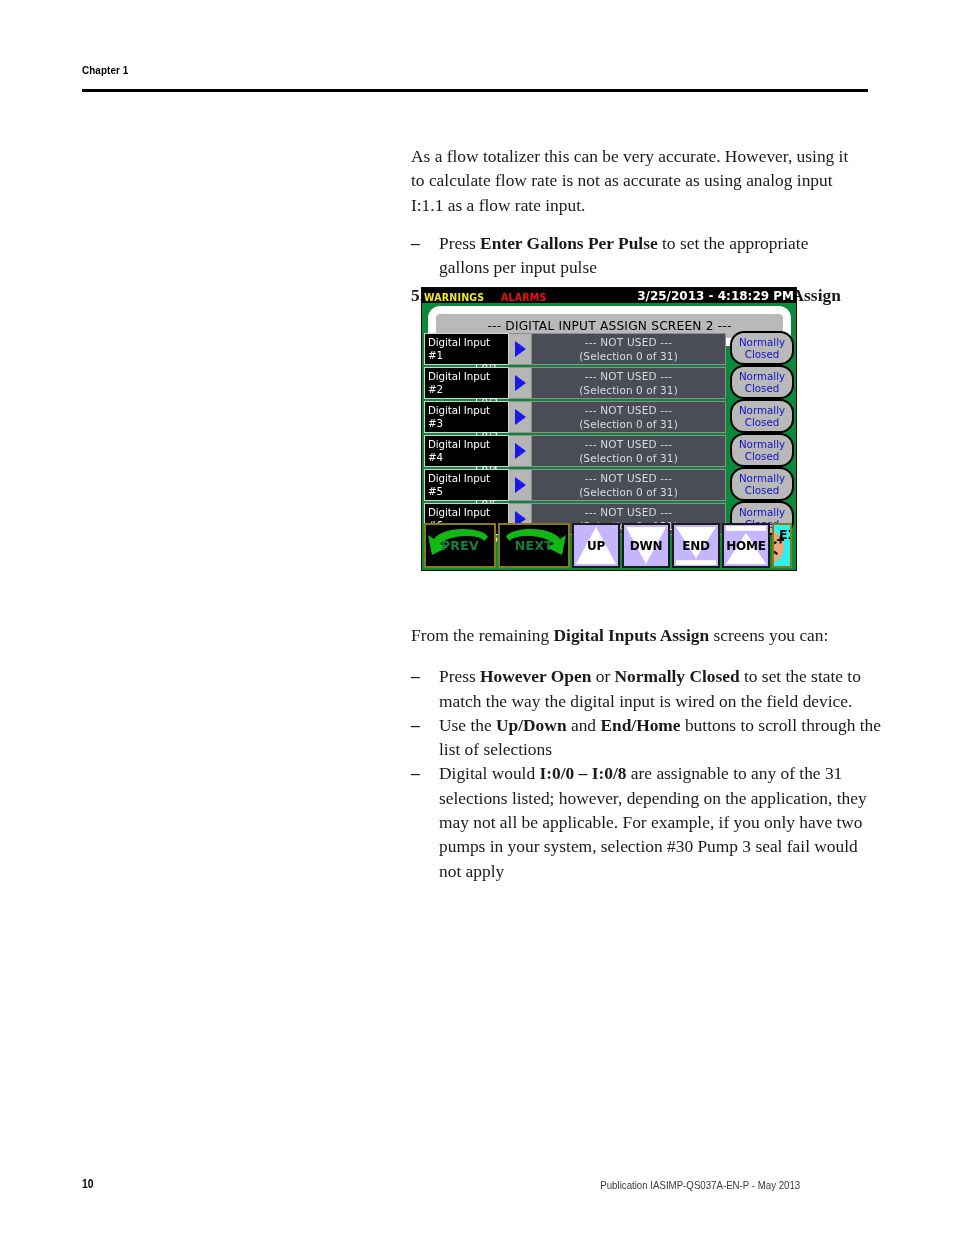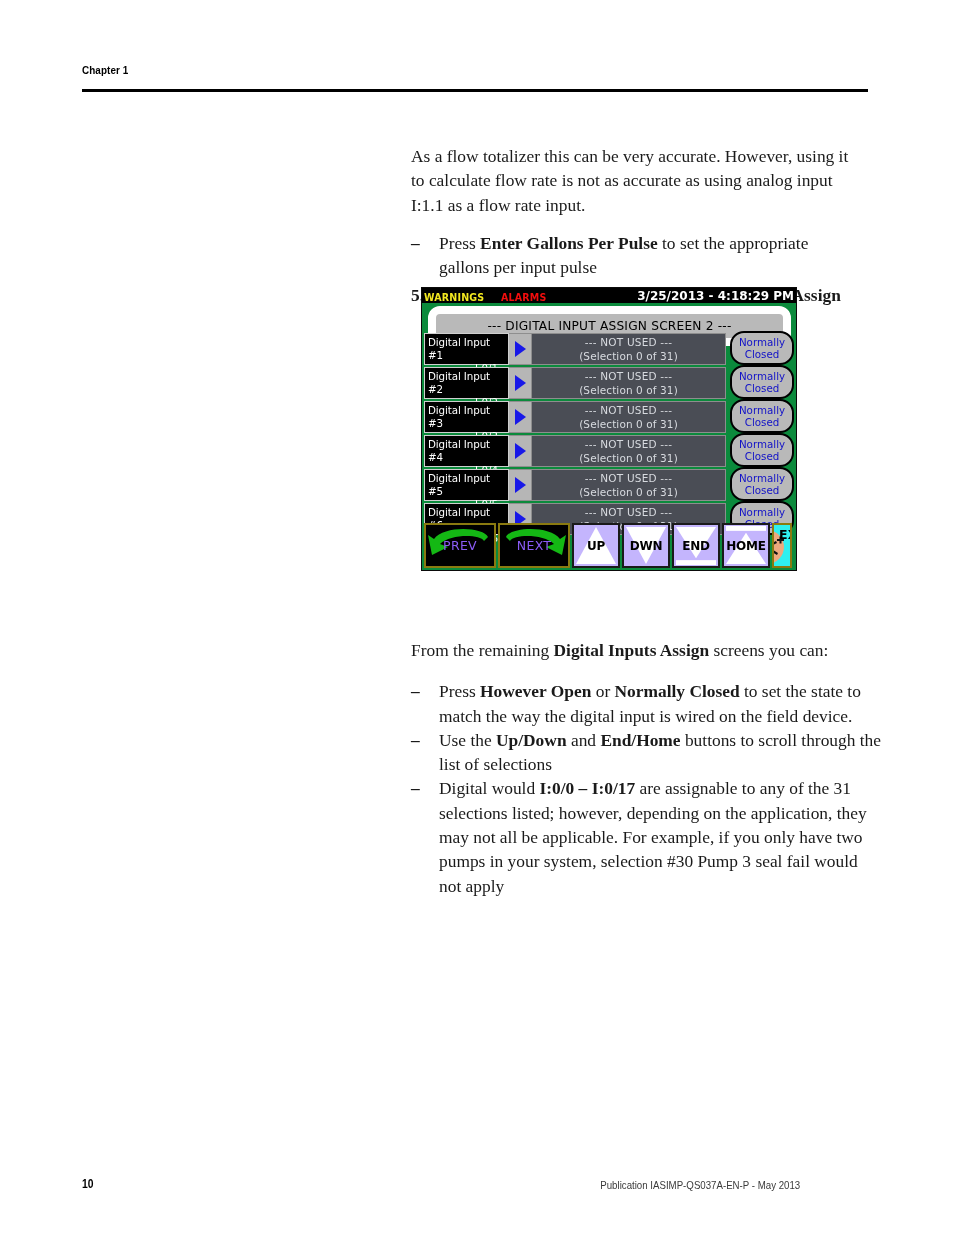--- a/index.html
+++ b/index.html
@@ -112,21 +112,21 @@
     position:absolute;left:0;bottom:0;width:100%;height:48px;
     display:flex;align-items:stretch;padding:1px 2px 2px 2px;box-sizing:border-box;
   }
   .nav-btn{
     position:relative;border:2px solid #8a7a10;box-sizing:border-box;
     margin-right:2px;display:flex;align-items:center;justify-content:center;
     overflow:hidden;
   }
   .nav-prev,.nav-next{width:72px;background:#000;}
   .nav-arrowlbl{
-    position:relative;z-index:3;color:#8b5cf6;font-size:12.5px;font-weight:normal;
+    position:relative;z-index:3;color:#15803d;font-size:12.5px;font-weight:bold;
     letter-spacing:.3px;
   }
   .swoosh{position:absolute;z-index:1;}
   .swoosh svg{display:block;}
 
   .nav-orange{width:48px;background:#c4b5fd;border:2px solid #1a1a1a;}
   .nav-orange .glyph{
     position:absolute;left:0;top:0;width:100%;height:100%;
   }
   .nav-orange .lbl{
@@ -394,38 +394,38 @@
             <path d="M17 11 L22 13 L26 11 L27 13 L21 16 L23 20 L28 23 L27 25 L20 21 L17 26 L14 30 L11 29 L15 23 L13 17 L8 19 L7 16 Z" fill="#111"></path>
             <rect x="27" y="9" width="7" height="2" fill="#111"></rect>
             <rect x="29.5" y="6.5" width="2" height="7" fill="#111"></rect>
           </svg>
         </span>
       </div>
 
     </div>
   </div>
 
-  <div class="body-col" style="top:626px;width:472px;">
+  <div class="body-col" style="top:611px;width:472px;">
 
     <p class="para"><span>From the remaining </span><span class="bold">Digital Inputs Assign</span><span> screens you can:</span></p>
 
     <div style="height:17px"></div>
 
     <div class="dash-item">
       <span class="dash">–</span>
       <span>Press </span><span class="bold">However Open</span><span> or </span><span class="bold">Normally Closed</span><span> to set the state to match the way the digital input is wired on the field device.</span>
     </div>
 
     <div class="dash-item">
       <span class="dash">–</span>
       <span>Use the </span><span class="bold">Up/Down</span><span> and </span><span class="bold">End/Home</span><span> buttons to scroll through the list of selections</span>
     </div>
 
     <div class="dash-item">
       <span class="dash">–</span>
-      <span>Digital would </span><span class="bold">I:0/0 – I:0/17</span><span> are assignable to any of the 31 selections listed; however, depending on the application, they may not all be applicable. For example, if you only have two pumps in your system, selection #30 Pump 3 seal fail would not apply</span>
+      <span>Digital would </span><span class="bold">I:0/0 – I:0/8</span><span> are assignable to any of the 31 selections listed; however, depending on the application, they may not all be applicable. For example, if you only have two pumps in your system, selection #30 Pump 3 seal fail would not apply</span>
     </div>
   </div>
 
   <div class="ftr-page">10</div>
   <div class="ftr-pub">Publication IASIMP-QS037A-EN-P - May 2013</div>
 
 </div>
 
 </body></html>

